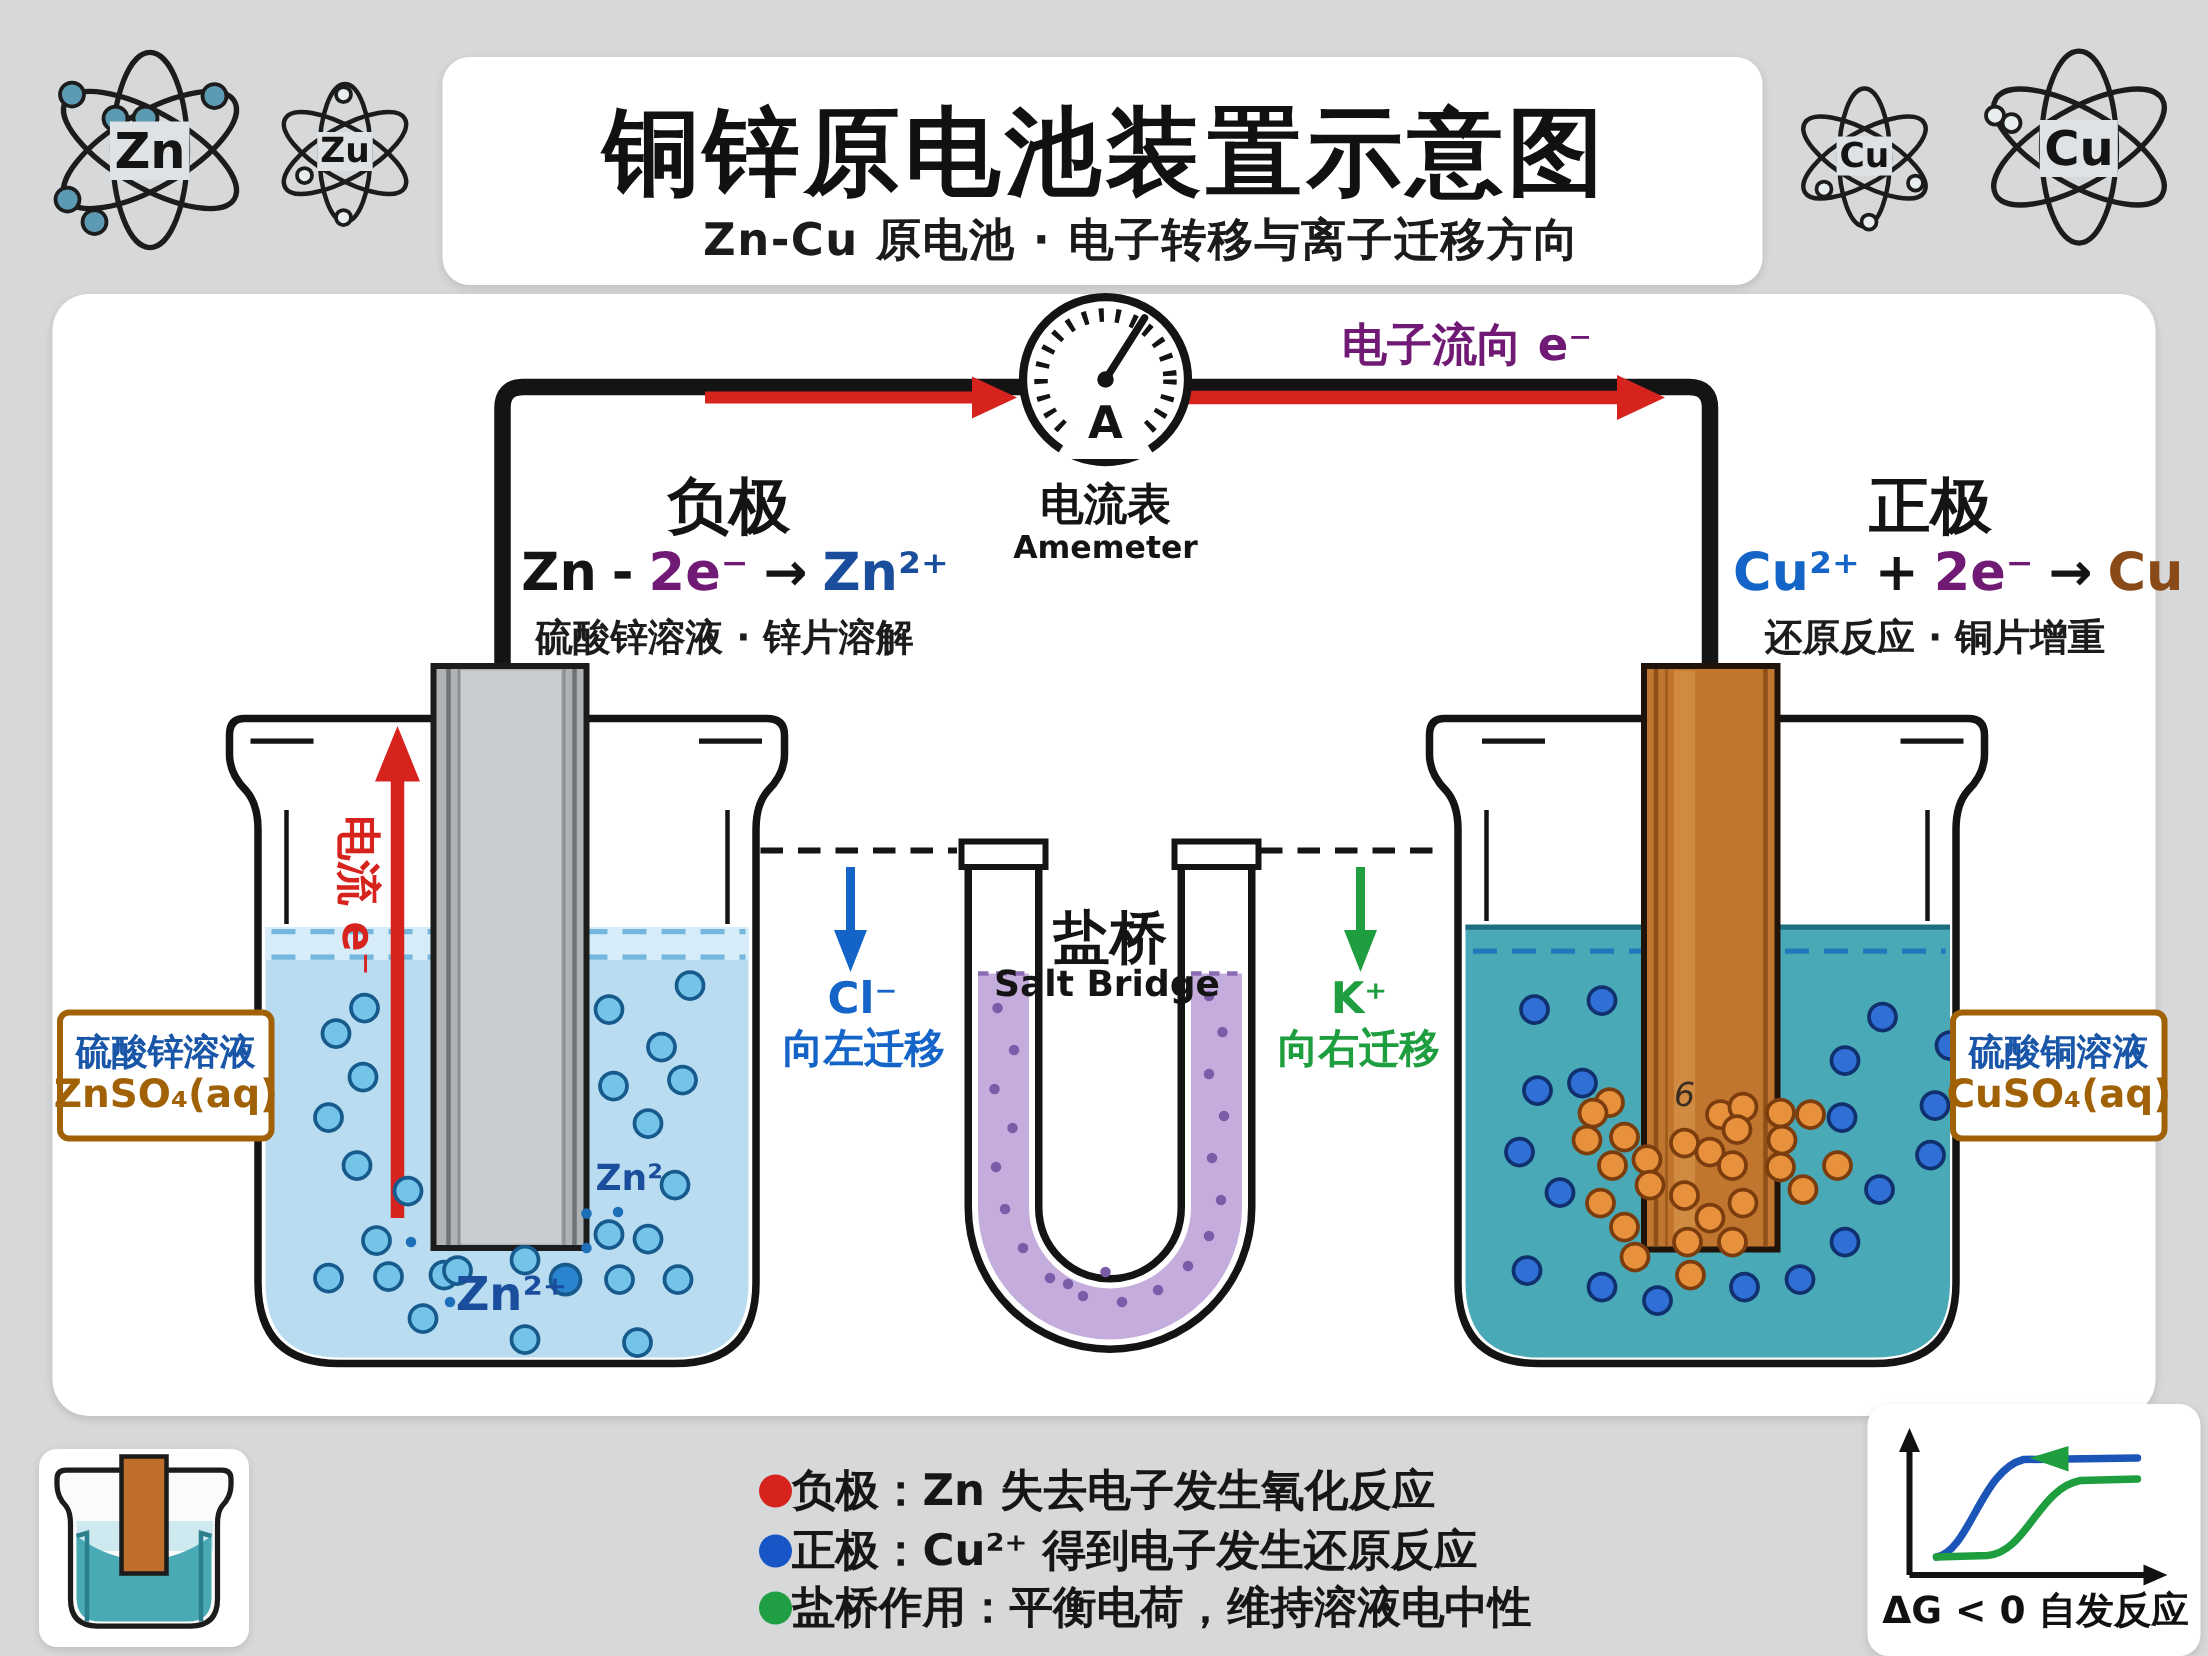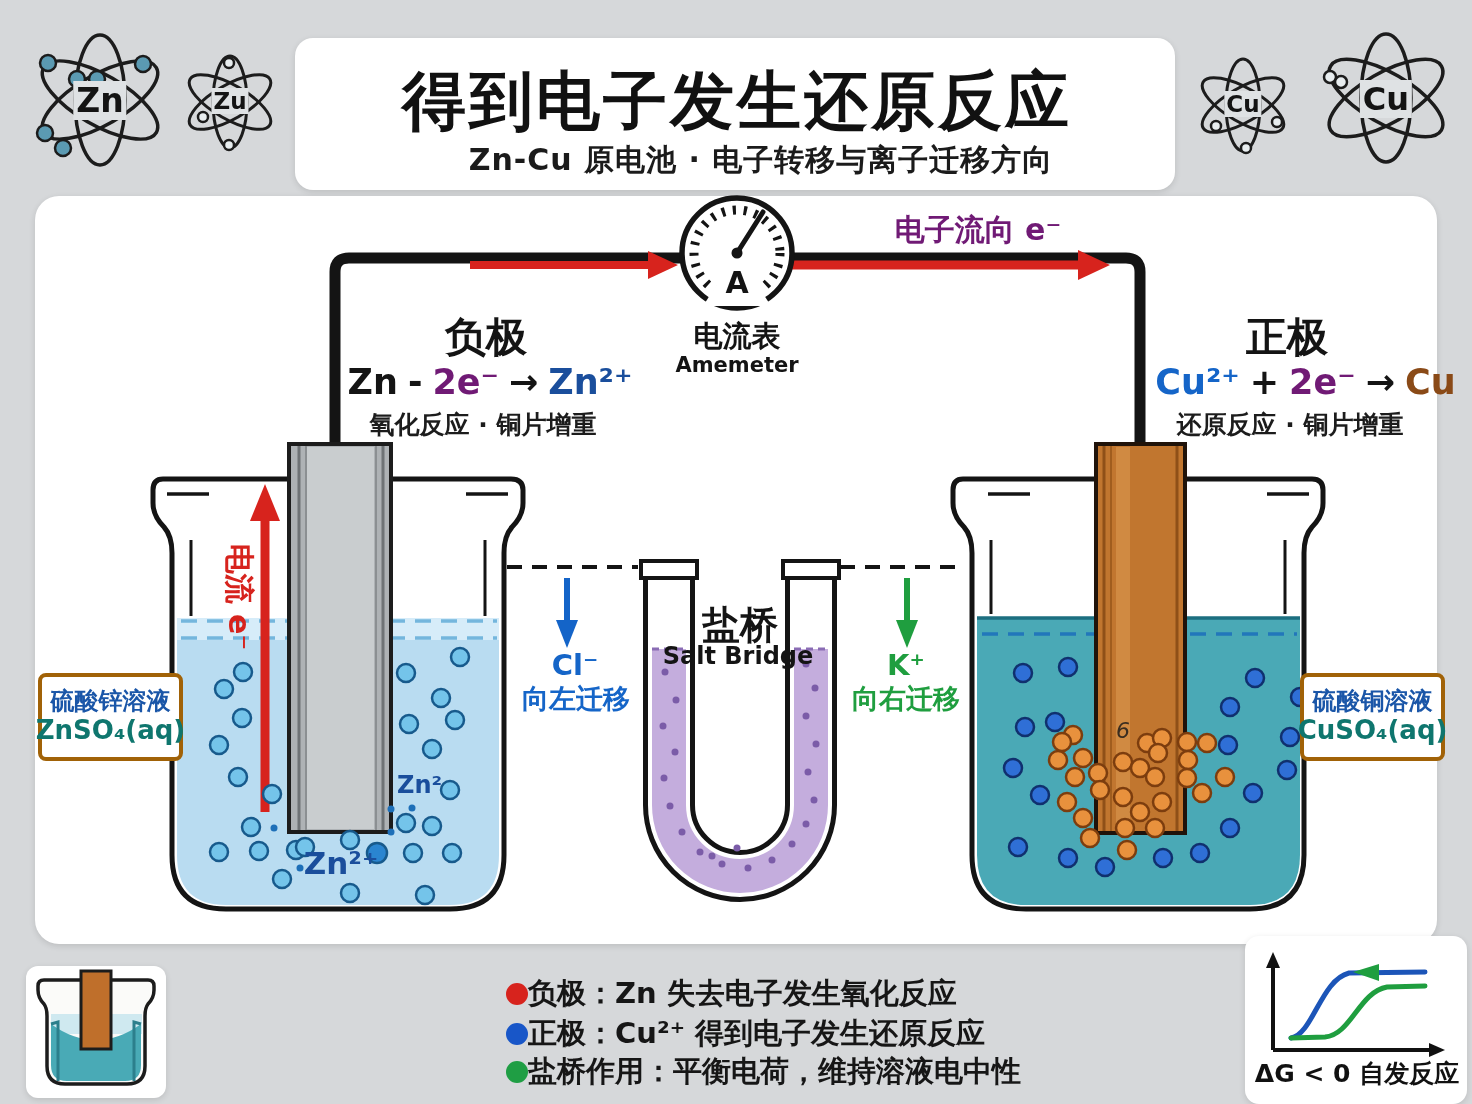--- a/index.html
+++ b/index.html
@@ -19,21 +19,21 @@
   .ammeter-a{font-size:30px;font-weight:800;}
   .ammeter-zh{font-size:29px;font-weight:800;}
   .ammeter-en{font-size:21px;font-weight:700;}
   .sb-zh{font-size:38px;font-weight:800;}
   .sb-en{font-size:24px;font-weight:800;}
   .ion-lab{font-size:29px;font-weight:800;}
   .ion-dir{font-size:27px;font-weight:700;}
   .sol-card{position:absolute;width:137px;height:80px;background:#fff;border:4px solid #a16207;border-radius:8px;
             display:flex;flex-direction:column;align-items:center;justify-content:center;line-height:1.15;}
   .sol-zh{font-size:24px;font-weight:800;color:#1a56a8;}
-  .sol-f{font-size:26px;font-weight:800;color:#0f766e;}
+  .sol-f{font-size:26px;font-weight:800;color:#a16207;}
   .rot-label{font-size:30px;font-weight:800;color:#d7231d;transform:translate(-50%,-50%) rotate(90deg);white-space:nowrap;}
   .zn-small{font-size:24px;font-weight:800;color:#1a4e9c;}
   .zn-big{font-size:31px;font-weight:800;color:#1a4e9c;}
   .stray{font-size:22px;font-style:italic;color:#3a2d20;}
   .legend-row{position:absolute;display:flex;align-items:center;}
   .legend-text{font-size:29px;font-weight:600;color:#161616;white-space:nowrap;}
   .dot{width:22px;height:22px;border-radius:50%;flex:0 0 auto;}
   .dot-red{background:#d7231d;} .dot-blue{background:#1856c8;} .dot-green{background:#1f9e44;}
   .dg-caption{font-size:25px;font-weight:800;color:#111;text-align:center;}
   svg{position:absolute;left:0;top:0;}
@@ -308,38 +308,38 @@
     <line x1="28" y1="114" x2="28" y2="28" stroke="#111" stroke-width="4"></line>
     <polygon points="21,32 35,32 28,16" fill="#111"></polygon>
     <line x1="28" y1="114" x2="188" y2="114" stroke="#111" stroke-width="4"></line>
     <polygon points="184,107 184,121 200,114" fill="#111"></polygon>
     <path d="M 46,102 C 68,98 76,44 104,37 L 180,36" fill="none" stroke="#1c55b8" stroke-width="5" stroke-linecap="round"></path>
     <path d="M 46,102 L 80,101 C 106,99 114,56 142,51 L 180,50" fill="none" stroke="#1f9e3f" stroke-width="5" stroke-linecap="round"></path>
     <polygon points="134,28 134,45 108,36" fill="#1f9e3f"></polygon>
   </g>
 </svg>
 
-<div class="abs ctr page-title" style="left:737px;top:58px;">得到电子发生还原反应</div>
+<div class="abs ctr page-title" style="left:737px;top:58px;">铜锌原电池装置示意图</div>
 <div class="abs ctr page-subtitle" style="left:739px;top:140px;margin-left:22px;">Zn-Cu 原电池 · 电子转移与离子迁移方向</div>
 
 <div class="abs ctr" style="left:100px;top:81px;font-size:33px;font-weight:800;background:#dfe2e4;padding:0 3px;">Zn</div>
 <div class="abs ctr" style="left:230px;top:88px;font-size:23px;font-weight:800;background:#dfe2e4;padding:0 2px;">Zu</div>
 <div class="abs ctr" style="left:1243px;top:91px;font-size:23px;font-weight:800;background:#dfe2e4;padding:0 2px;">Cu</div>
 <div class="abs ctr" style="left:1386px;top:80px;font-size:32px;font-weight:800;background:#dfe2e4;padding:0 3px;">Cu</div>
 
 <div class="abs ctr flow-label red" style="left:978px;top:210px;">电子流向 e⁻</div>
 <div class="abs ctr ammeter-a" style="left:737px;top:265px;">A</div>
 <div class="abs ctr ammeter-zh" style="left:737px;top:317px;">电流表</div>
 <div class="abs ctr ammeter-en" style="left:737px;top:353px;">Amemeter</div>
 
 <div class="abs ctr elec-label" style="left:486px;top:310px;">负极</div>
 <div class="abs ctr equation" style="left:490px;top:362px;">
   <span class="black">Zn</span><span class="black">-</span><span class="red">2e⁻</span><span class="black">→</span><span class="navy">Zn²⁺</span>
 </div>
-<div class="abs ctr eq-note" style="left:483px;top:408px;">氧化反应 · 铜片增重</div>
+<div class="abs ctr eq-note" style="left:483px;top:408px;">硫酸锌溶液 · 锌片溶解</div>
 <div class="abs rot-label" style="left:238px;top:597px;">电流 e⁻</div>
 <div class="abs zn-small" style="left:397px;top:771px;">Zn²</div>
 <div class="abs ctr zn-big" style="left:341px;top:845px;">Zn²⁺</div>
 
 <div class="abs ctr elec-label" style="left:1287px;top:310px;">正极</div>
 <div class="abs ctr equation" style="left:1290px;top:362px;padding-left:31px;">
   <span class="blue">Cu²⁺</span><span class="black">+</span><span class="red">2e⁻</span><span class="black">→</span><span class="brown">Cu</span>
 </div>
 <div class="abs ctr eq-note" style="left:1290px;top:408px;">还原反应 · 铜片增重</div>
 <div class="abs stray" style="left:1116px;top:718px;">6</div>

